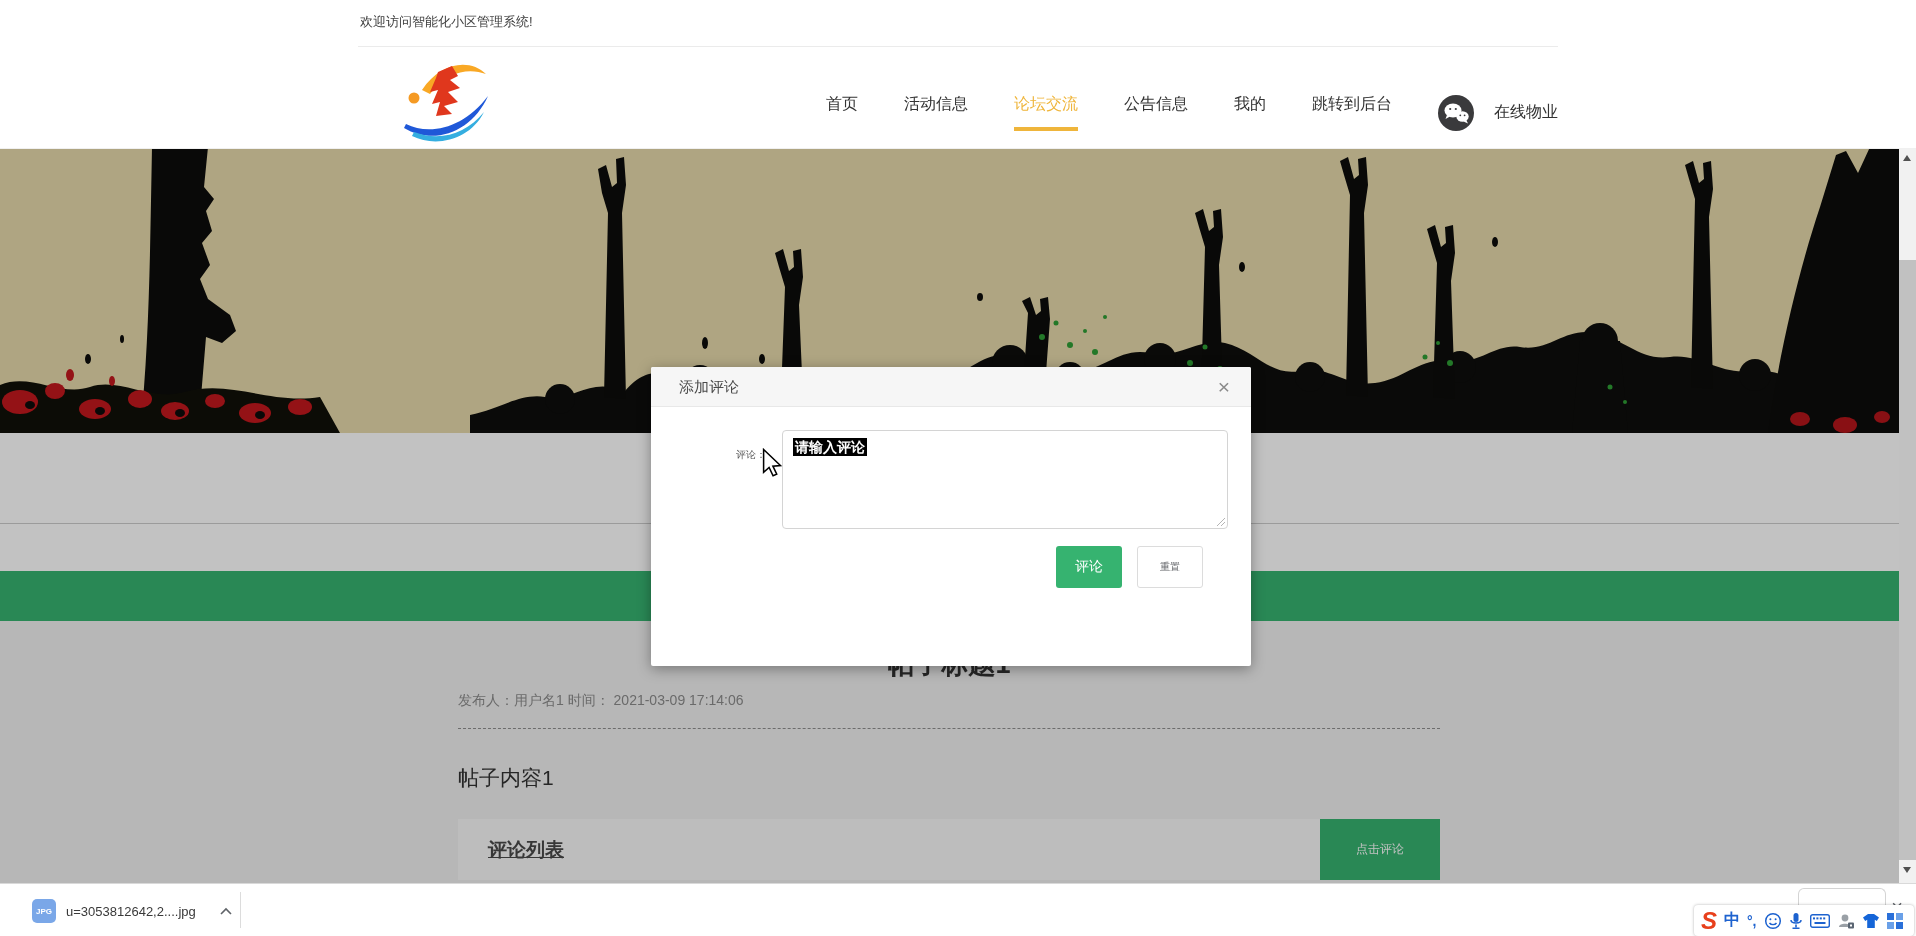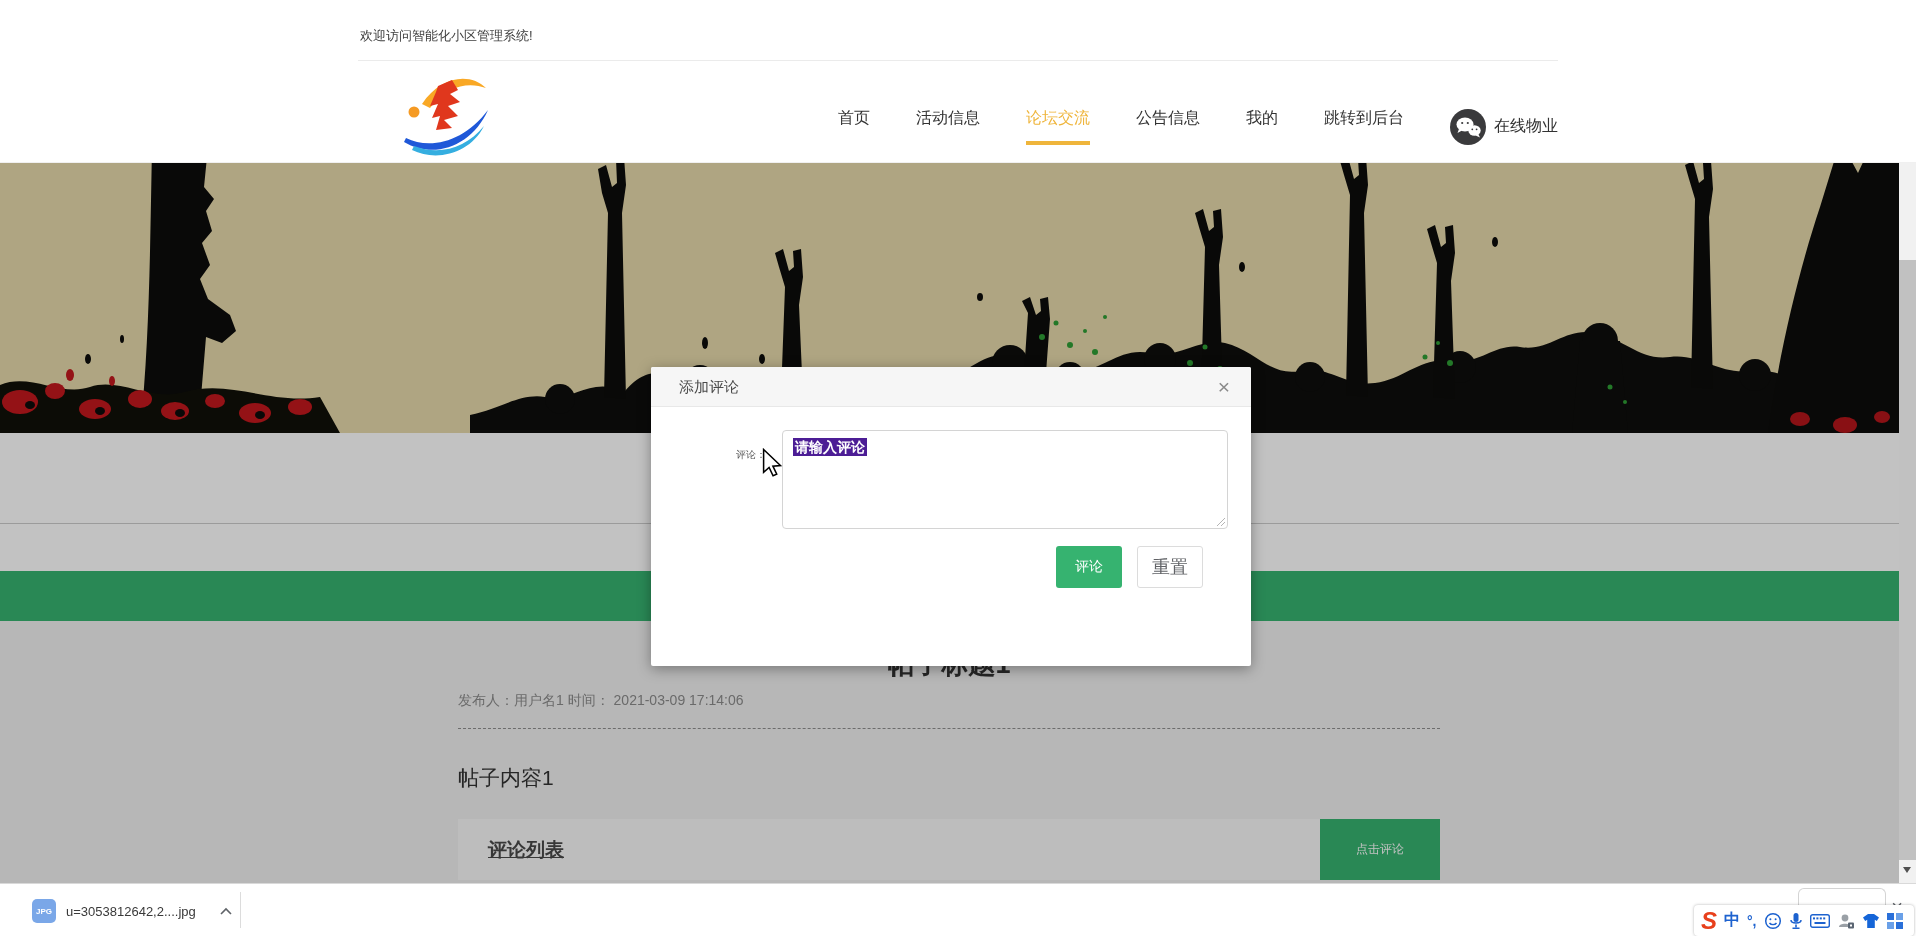--- a/index.html
+++ b/index.html
@@ -1,27 +1,27 @@
 <!DOCTYPE html>
 <html><head>
 <meta charset="utf-8">
 <style>
   html,body{margin:0;padding:0;background:#e9e9e9;}
   *{box-sizing:border-box;font-family:"Liberation Sans","DejaVu Sans",sans-serif;}
   .screen{position:relative;width:1916px;height:936px;overflow:hidden;background:#fff;}
 
   
-  .header{position:absolute;left:0;top:16px;width:1916px;height:147px;background:#fff;z-index:30;border-bottom:1px solid #f0f0f0;}
+  .header{position:absolute;left:0;top:2px;width:1916px;height:147px;background:#fff;z-index:30;border-bottom:1px solid #f0f0f0;}
   .welcome{position:absolute;left:360px;top:11px;font-size:13px;color:#404040;}
   .topline{position:absolute;left:358px;top:44px;width:1200px;height:1px;background:#ebebeb;}
   .logo{position:absolute;left:400px;top:56px;width:92px;height:84px;cursor:pointer;}
   .nav{position:absolute;right:358px;top:92px;display:flex;align-items:center;gap:46px;}
   .nav a{font-size:16px;color:#333;text-decoration:none;padding-bottom:12px;border-bottom:4px solid transparent;white-space:nowrap;cursor:pointer;}
   .nav a.active{color:#efb53b;border-bottom-color:#efb53b;}
-  .prop-chip{display:flex;align-items:center;gap:8px;padding-bottom:0;cursor:pointer;}
+  .prop-chip{display:flex;align-items:center;gap:20px;padding-bottom:0;cursor:pointer;}
   .prop-chip .txt{font-size:16px;color:#333;}
 
   
   .hero{position:absolute;left:0;top:147px;width:1899px;height:286px;z-index:1;}
   .sec-a{position:absolute;left:0;top:433px;width:1899px;height:91px;background:#fff;border-bottom:1px solid #ccc;z-index:1;}
   .sec-b{position:absolute;left:0;top:524px;width:1899px;height:47px;background:#fff;z-index:1;}
   .greenbar{position:absolute;left:0;top:571px;width:1899px;height:50px;background:#36b370;z-index:1;}
   .post{position:absolute;left:0;top:621px;width:1899px;height:262px;background:#f1f1f1;z-index:1;}
   .container{position:absolute;left:458px;top:0;width:982px;height:262px;}
   .post-title{position:absolute;left:0;top:25px;width:100%;text-align:center;font-size:27px;font-weight:bold;color:#333;margin:0;}
@@ -39,24 +39,24 @@
   .sb-down{position:absolute;left:4px;bottom:10px;width:0;height:0;border-left:4px solid transparent;border-right:4px solid transparent;border-top:6px solid #505050;}
   .sb-thumb{position:absolute;left:0;top:113px;width:17px;height:600px;background:#c1c1c1;}
 
   
   .modal{position:absolute;left:651px;top:367px;width:600px;height:299px;background:#fff;z-index:10;border-radius:2px;box-shadow:0 3px 14px rgba(0,0,0,0.35);}
   .m-head{position:absolute;left:0;top:0;width:100%;height:40px;background:#f6f6f6;border-bottom:1px solid #e8e8e8;border-radius:2px 2px 0 0;}
   .m-title{position:absolute;left:18px;top:0;line-height:40px;font-size:15px;color:#4a4a4a;margin-left:10px;}
   .m-close{position:absolute;right:14px;top:0;width:26px;line-height:38px;text-align:center;font-size:21px;color:#8a8a8a;cursor:pointer;background:none;border:none;}
   .m-label{position:absolute;left:20px;top:81px;width:95px;text-align:right;font-size:10px;color:#555;}
   .m-textarea{position:absolute;left:131px;top:63px;width:446px;height:99px;border:1px solid #d4d4d4;border-radius:4px;background:#fff;padding:8px 10px;font-size:14px;cursor:text;}
-  .selection{background:#4c1d95;color:#fff;font-weight:600;padding:1px 2px;}
+  .selection{background:#000000;color:#fff;font-weight:600;padding:1px 2px;}
   .resize-h{position:absolute;right:2px;bottom:2px;width:10px;height:10px;background:repeating-linear-gradient(135deg,transparent 0 2px,#b5b5b5 2px 3px);clip-path:polygon(100% 0,100% 100%,0 100%);}
   .m-submit{position:absolute;left:405px;top:179px;width:66px;height:42px;background:#36b370;color:#fff;border:none;border-radius:3px;font-size:14px;cursor:pointer;}
-  .m-reset{position:absolute;left:486px;top:179px;width:66px;height:42px;background:#fff;color:#606266;border:1px solid #dcdcdc;border-radius:3px;font-size:18px;cursor:pointer;}
+  .m-reset{position:absolute;left:486px;top:179px;width:66px;height:42px;background:#fff;color:#606266;border:1px solid #dcdcdc;border-radius:3px;font-size:10px;cursor:pointer;}
   .cursor{position:absolute;left:762px;top:448px;z-index:12;}
 
   
   .shelf{position:absolute;left:0;top:883px;width:1916px;height:71px;background:#fff;border-top:1px solid #d9d9d9;z-index:20;}
   .dl-item{position:absolute;left:26px;top:8px;height:38px;display:flex;align-items:center;gap:10px;cursor:pointer;background:none;border:none;padding:0 6px;}
   .jpg-ic{width:24px;height:24px;border-radius:5px;background:#7aa7e8;color:#fff;font-size:8px;font-weight:bold;display:flex;align-items:center;justify-content:center;}
   .dl-name{font-size:13px;color:#3a3a3a;}
   .dl-chev{margin-left:14px;display:flex;align-items:center;cursor:pointer;background:none;border:none;}
   .dl-sep{position:absolute;left:240px;top:8px;width:1px;height:36px;background:#dcdcdc;}
   .show-all{position:absolute;right:30px;top:4px;width:88px;height:49px;background:#fff;border:1px solid #d4d4d4;border-bottom:none;border-radius:6px 6px 0 0;color:#7d9ed2;font-size:14px;text-align:center;line-height:34px;cursor:pointer;}

